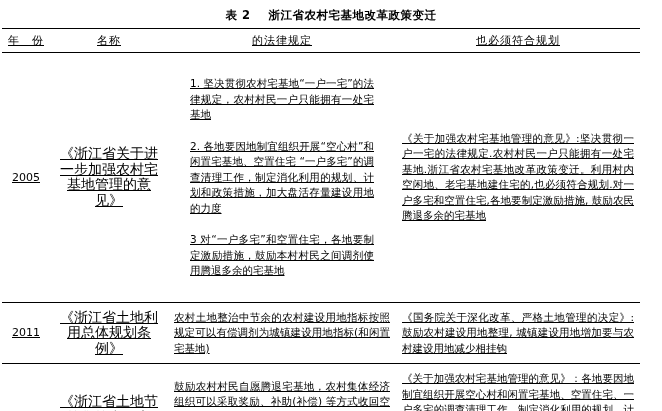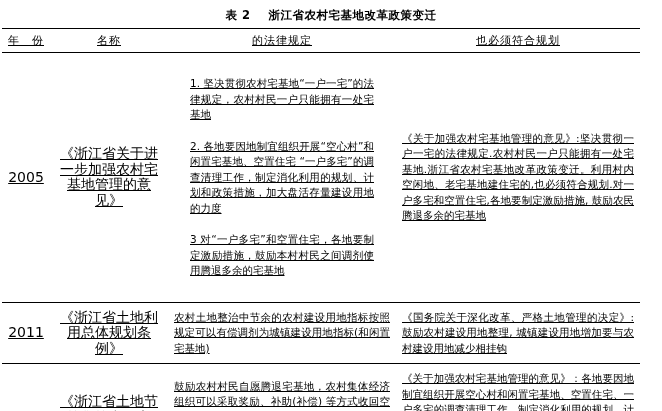--- a/index.html
+++ b/index.html
@@ -61,21 +61,21 @@
     vertical-align: middle;
     padding: 7px 6px 7px 6px;
     border-bottom: 0.8px solid #000;
     line-height: 15.5px;
   }
   table.policy tbody tr:last-child td {
     border-bottom: 1.3px solid #000;
   }
   td.year {
     text-align: center;
-    font-size: 14px;
+    font-size: 11px;
   }
   td.name {
     text-align: center;
     font-size: 14px;
     line-height: 16px;
   }
   td.body {
     text-align: justify;
     text-justify: inter-ideograph;
     font-size: 10.5px;

